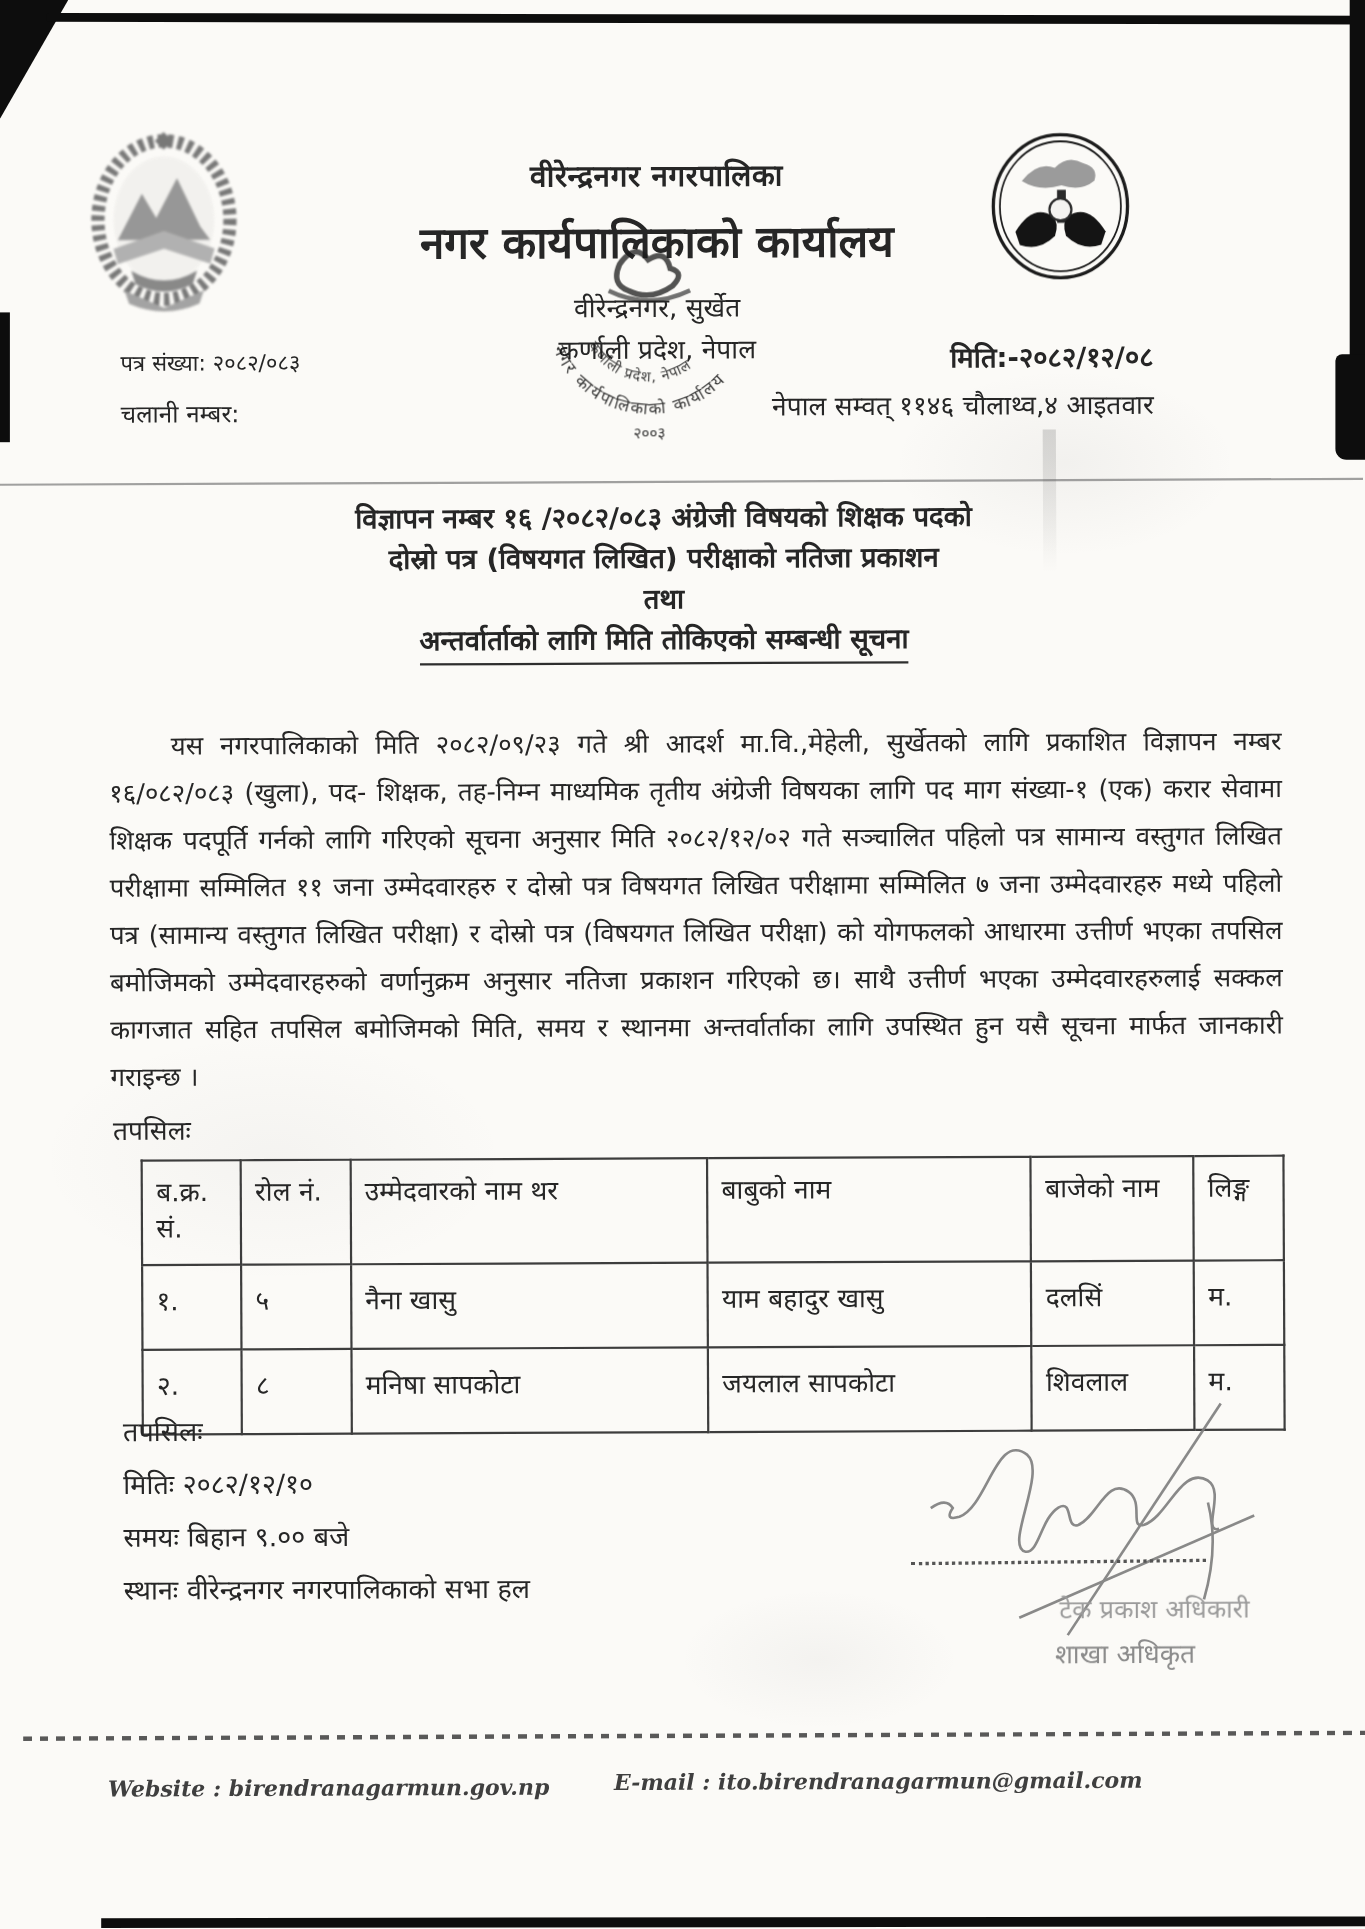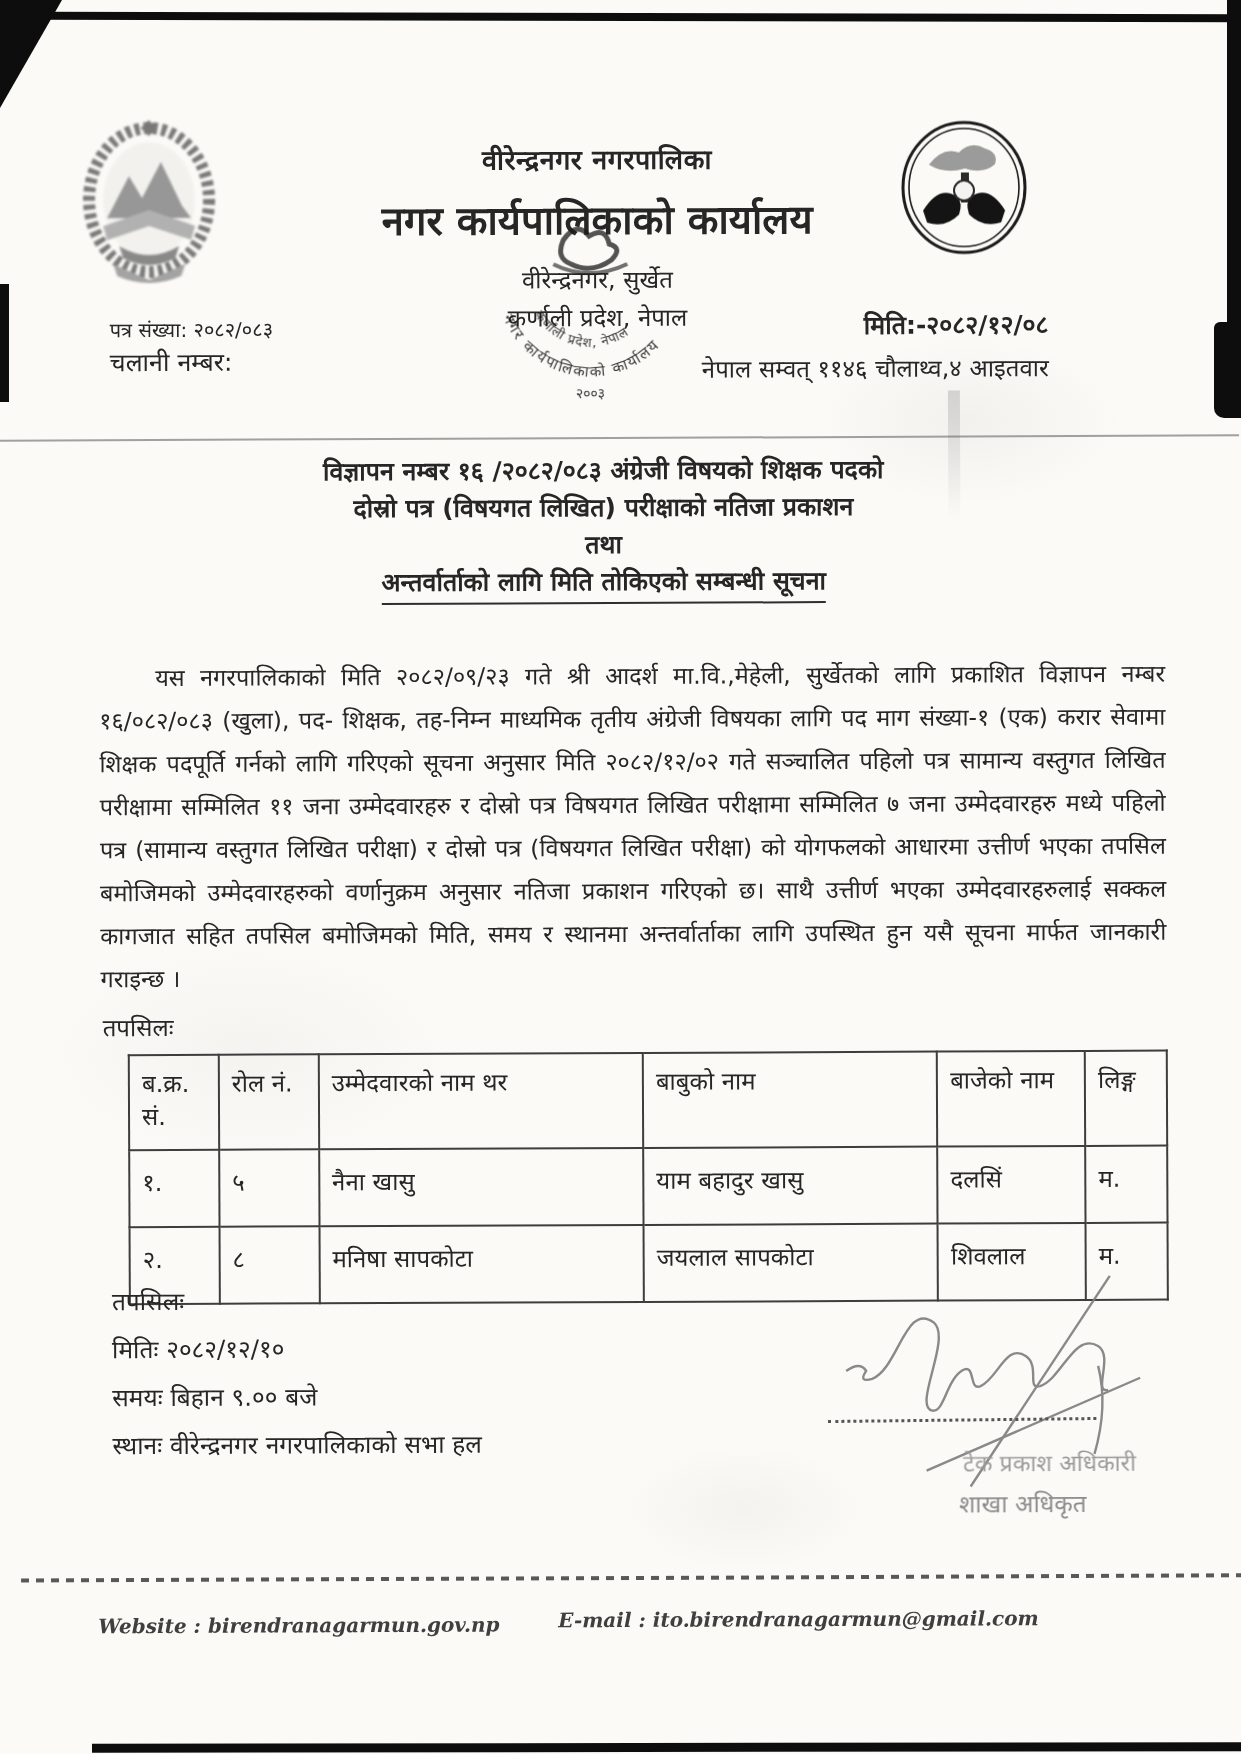--- a/index.html
+++ b/index.html
@@ -33,21 +33,21 @@
   .logo-left { position:absolute; left:82px; top:112px; filter:blur(1px); opacity:.9; }
   .logo-right { position:absolute; left:902px; top:120px; filter:blur(.7px); }
   .title-block { position:absolute; top:140px; left:0; width:1200px; text-align:center; }
   .t1 { font-size:27px; font-weight:600; letter-spacing:.5px; }
   .t2 { font-size:40px; font-weight:700; margin-top:14px; }
   .addr1 { position:absolute; top:262px; left:0; width:1200px; text-align:center; font-size:24px; }
   .addr2 { position:absolute; top:300px; left:0; width:1200px; text-align:center; font-size:24px; }
   .stamp { position:absolute; left:478px; top:212px; opacity:.88; filter:blur(.4px); }
 
   .ref1 { position:absolute; left:112px; top:314px; font-size:20px; }
-  .ref2 { position:absolute; left:112px; top:342px; font-size:25px; }
+  .ref2 { position:absolute; left:112px; top:358px; font-size:22px; }
   .date1 { position:absolute; right:190px; top:308px; width:420px; text-align:right; font-size:25px; font-weight:600; }
   .sambat { position:absolute; right:190px; top:352px; width:480px; text-align:right; font-size:24px; }
 
   .rule { position:absolute; top:437px; left:0; width:100%; height:2px; background:#8f8f8f; opacity:.85; }
 
   
   .subject { position:absolute; top:452px; left:0; width:1210px; text-align:center;
     font-size:25px; font-weight:700; line-height:37px; }
   .subject .u { display:inline-block; border-bottom:2px solid #2e2e2e; padding-bottom:2px; }
 

